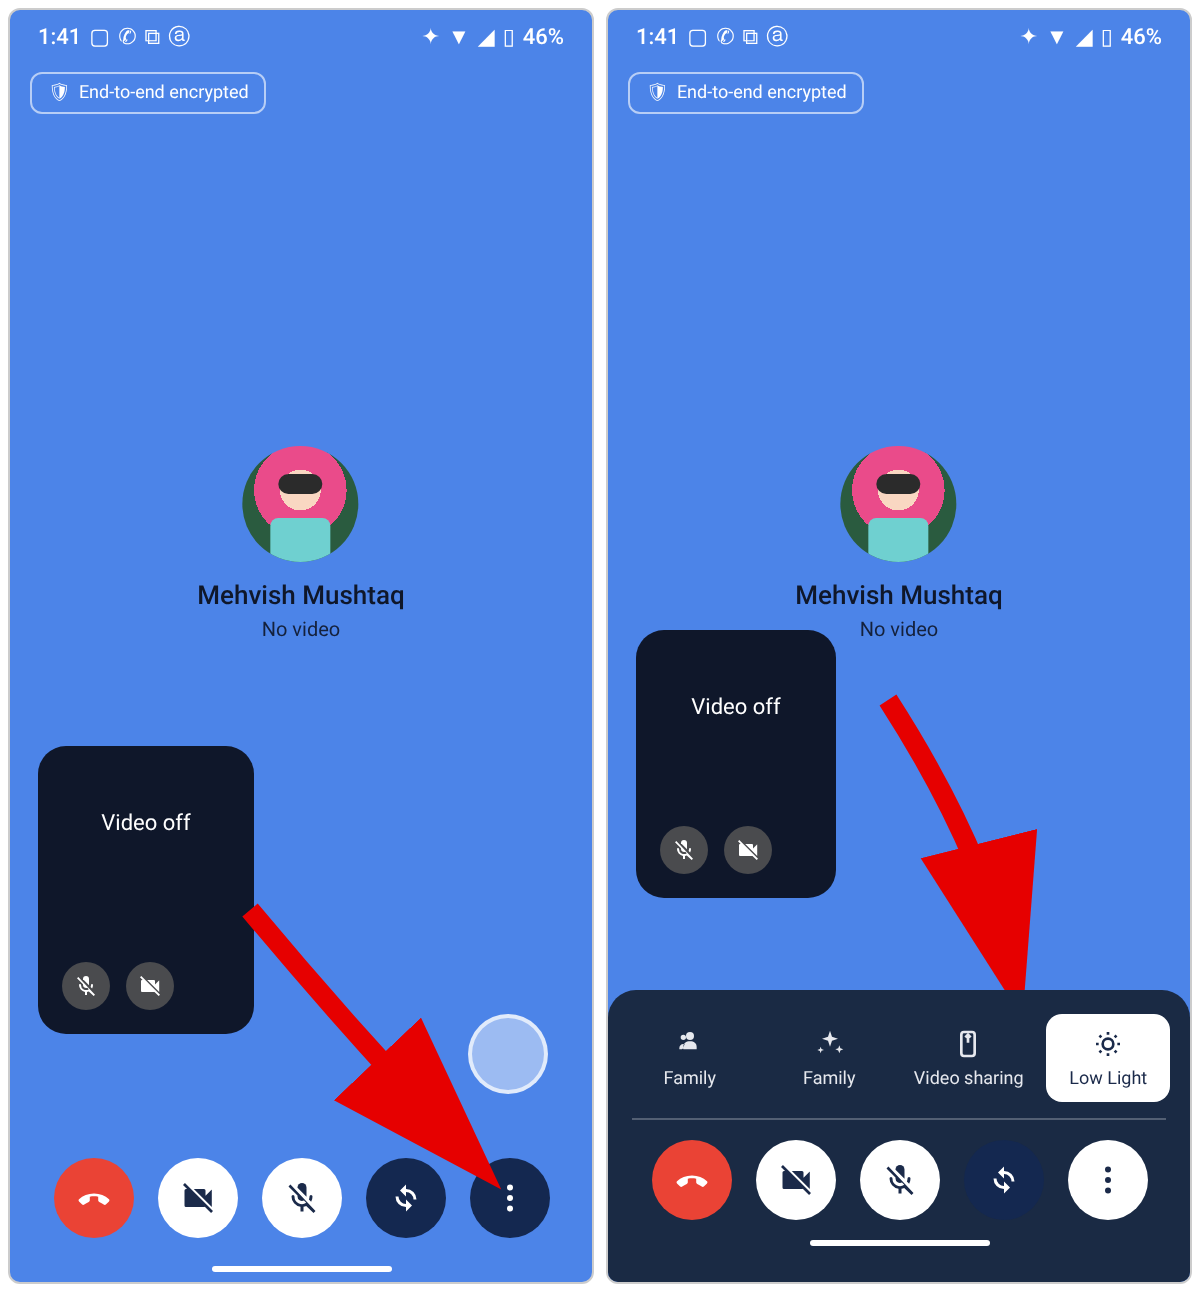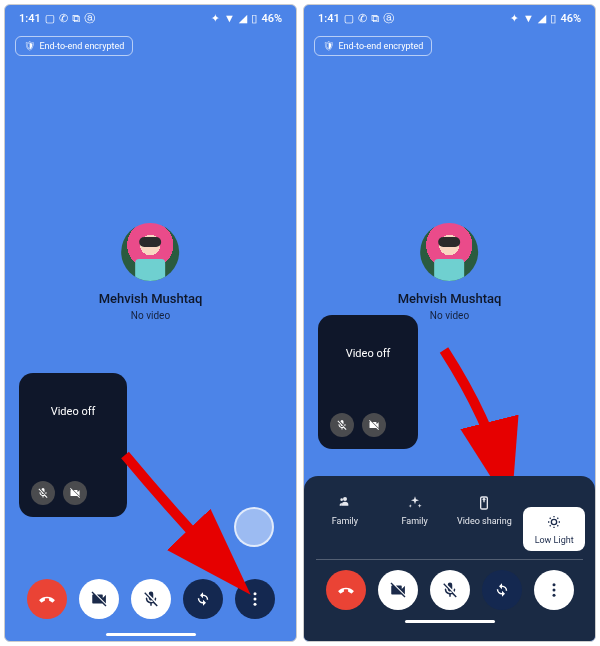--- a/index.html
+++ b/index.html
@@ -148,21 +148,21 @@
     flex: 1;
     display: flex;
     flex-direction: column;
     align-items: center;
     gap: 4px;
     color: #e6e8ee;
     font-size: 9px;
     padding: 6px 2px;
     border-radius: 8px;
   }
-  .panel-item.highlight { background: #fff; color: #1b2a4a; margin-top: 19px; }
+  .panel-item.highlight { background: #fff; color: #1b2a4a; }
   .panel-icon { font-size: 16px; height: 18px; display:flex; align-items:center; }
   .panel-divider {
     height: 1px;
     background: rgba(255,255,255,0.25);
     margin: 4px 2px 10px;
   }
   .panel .call-bar { position: static; margin-top: 2px; }
 
   .arrow {
     position: absolute;

